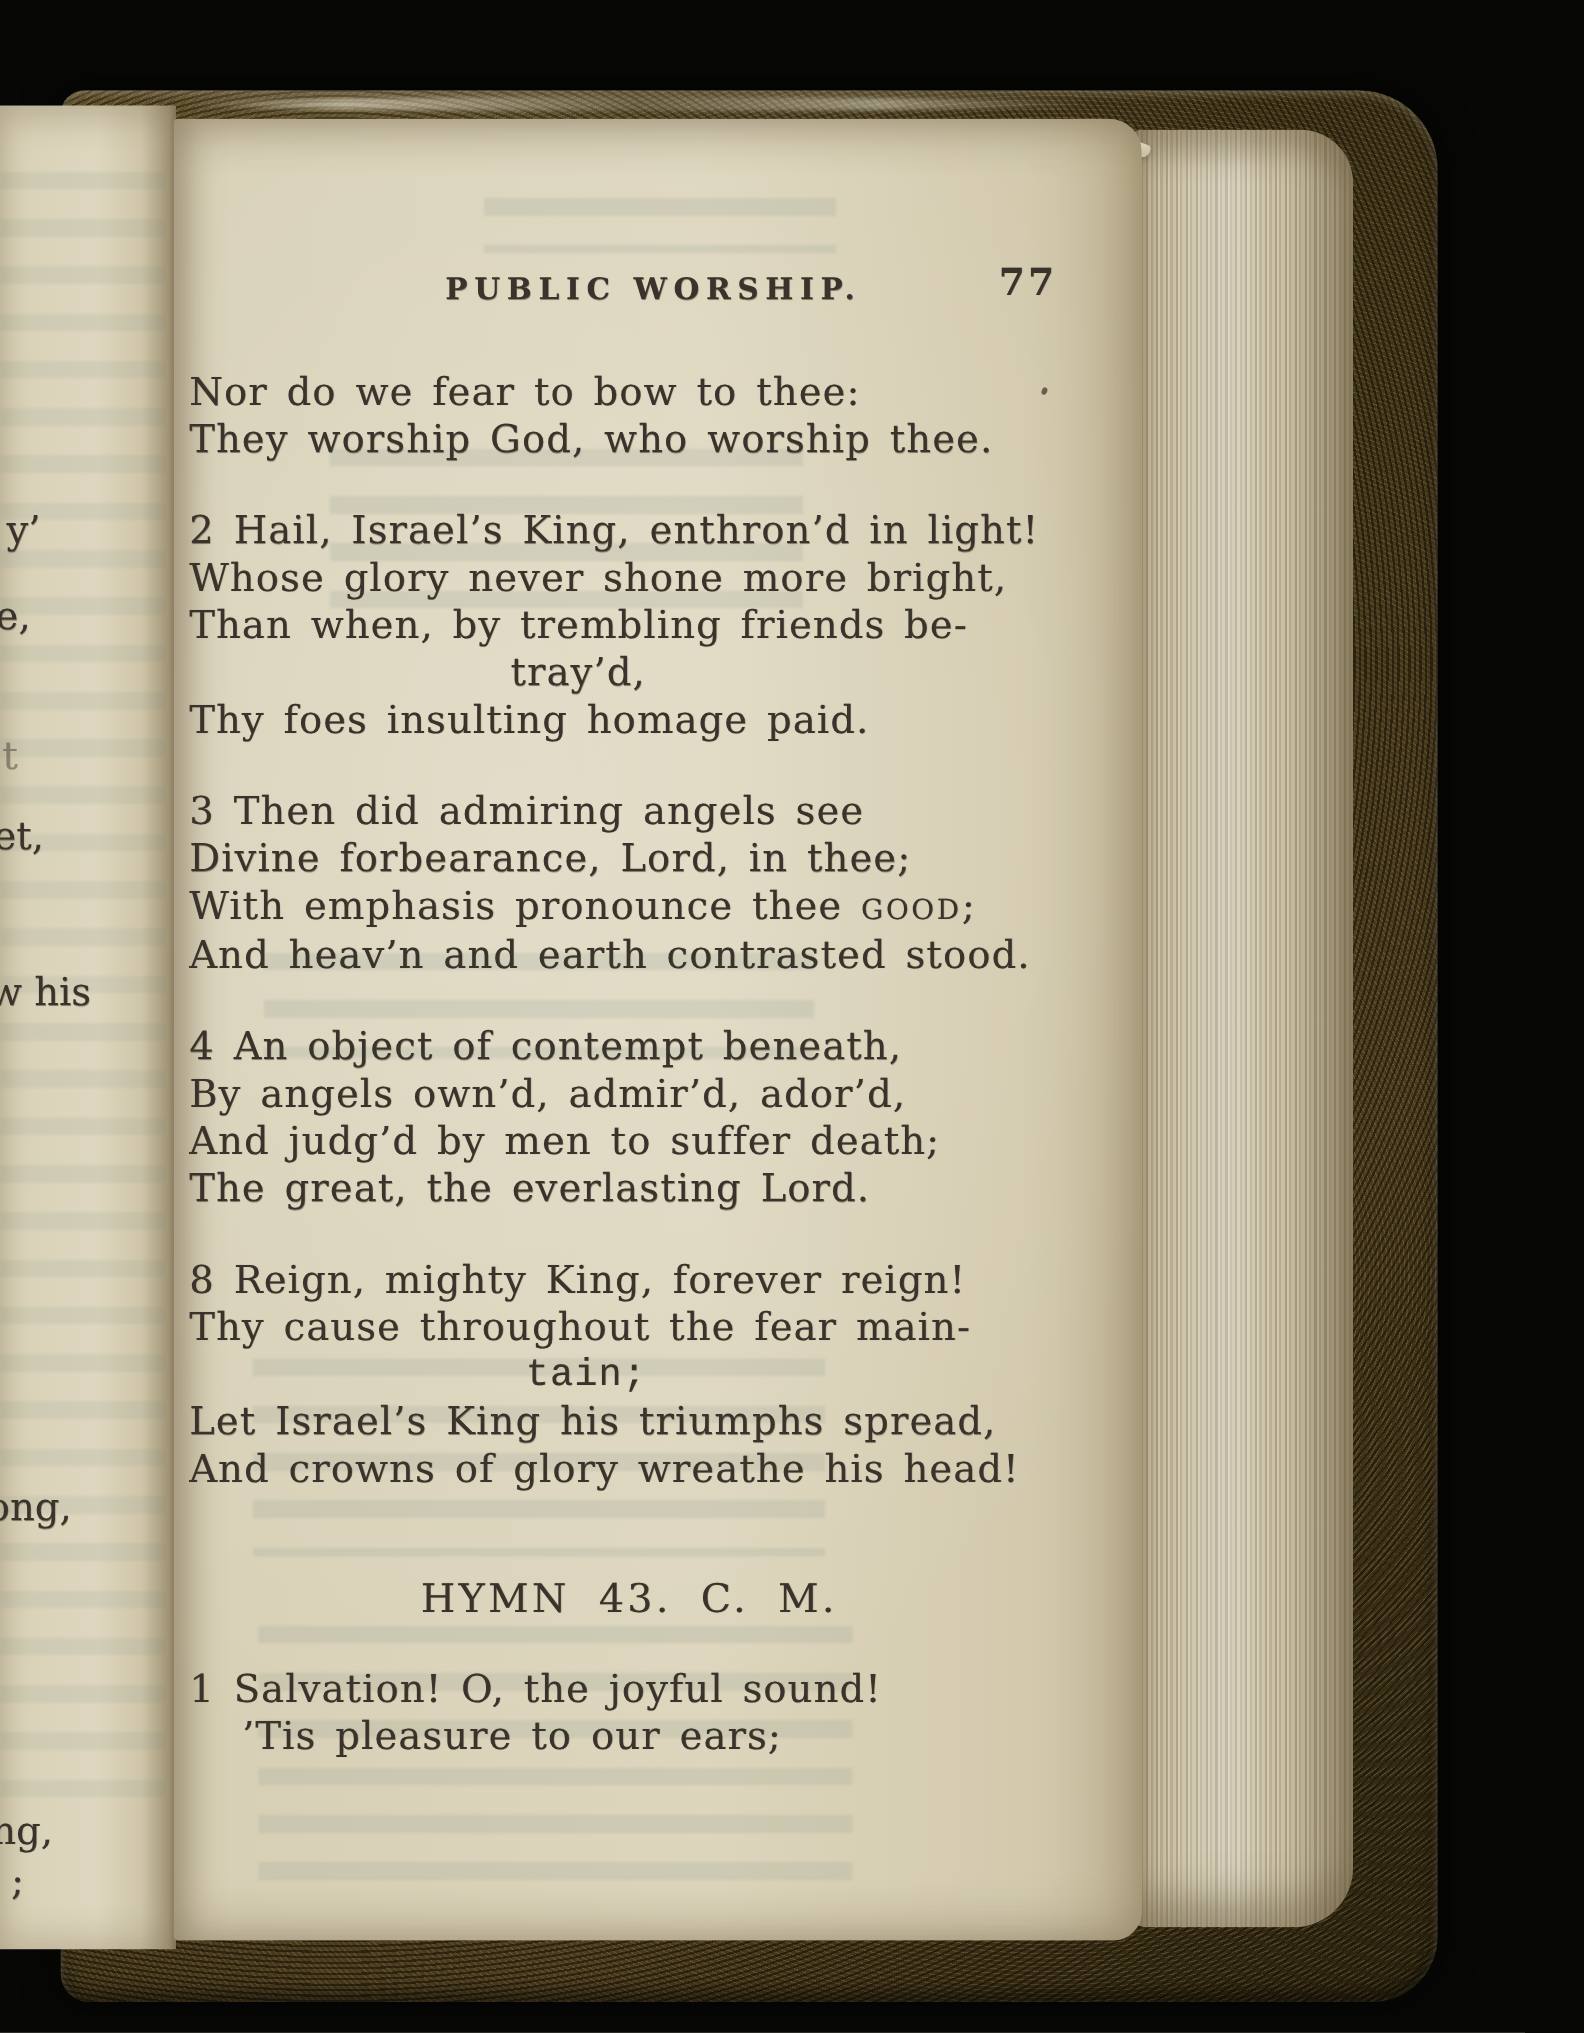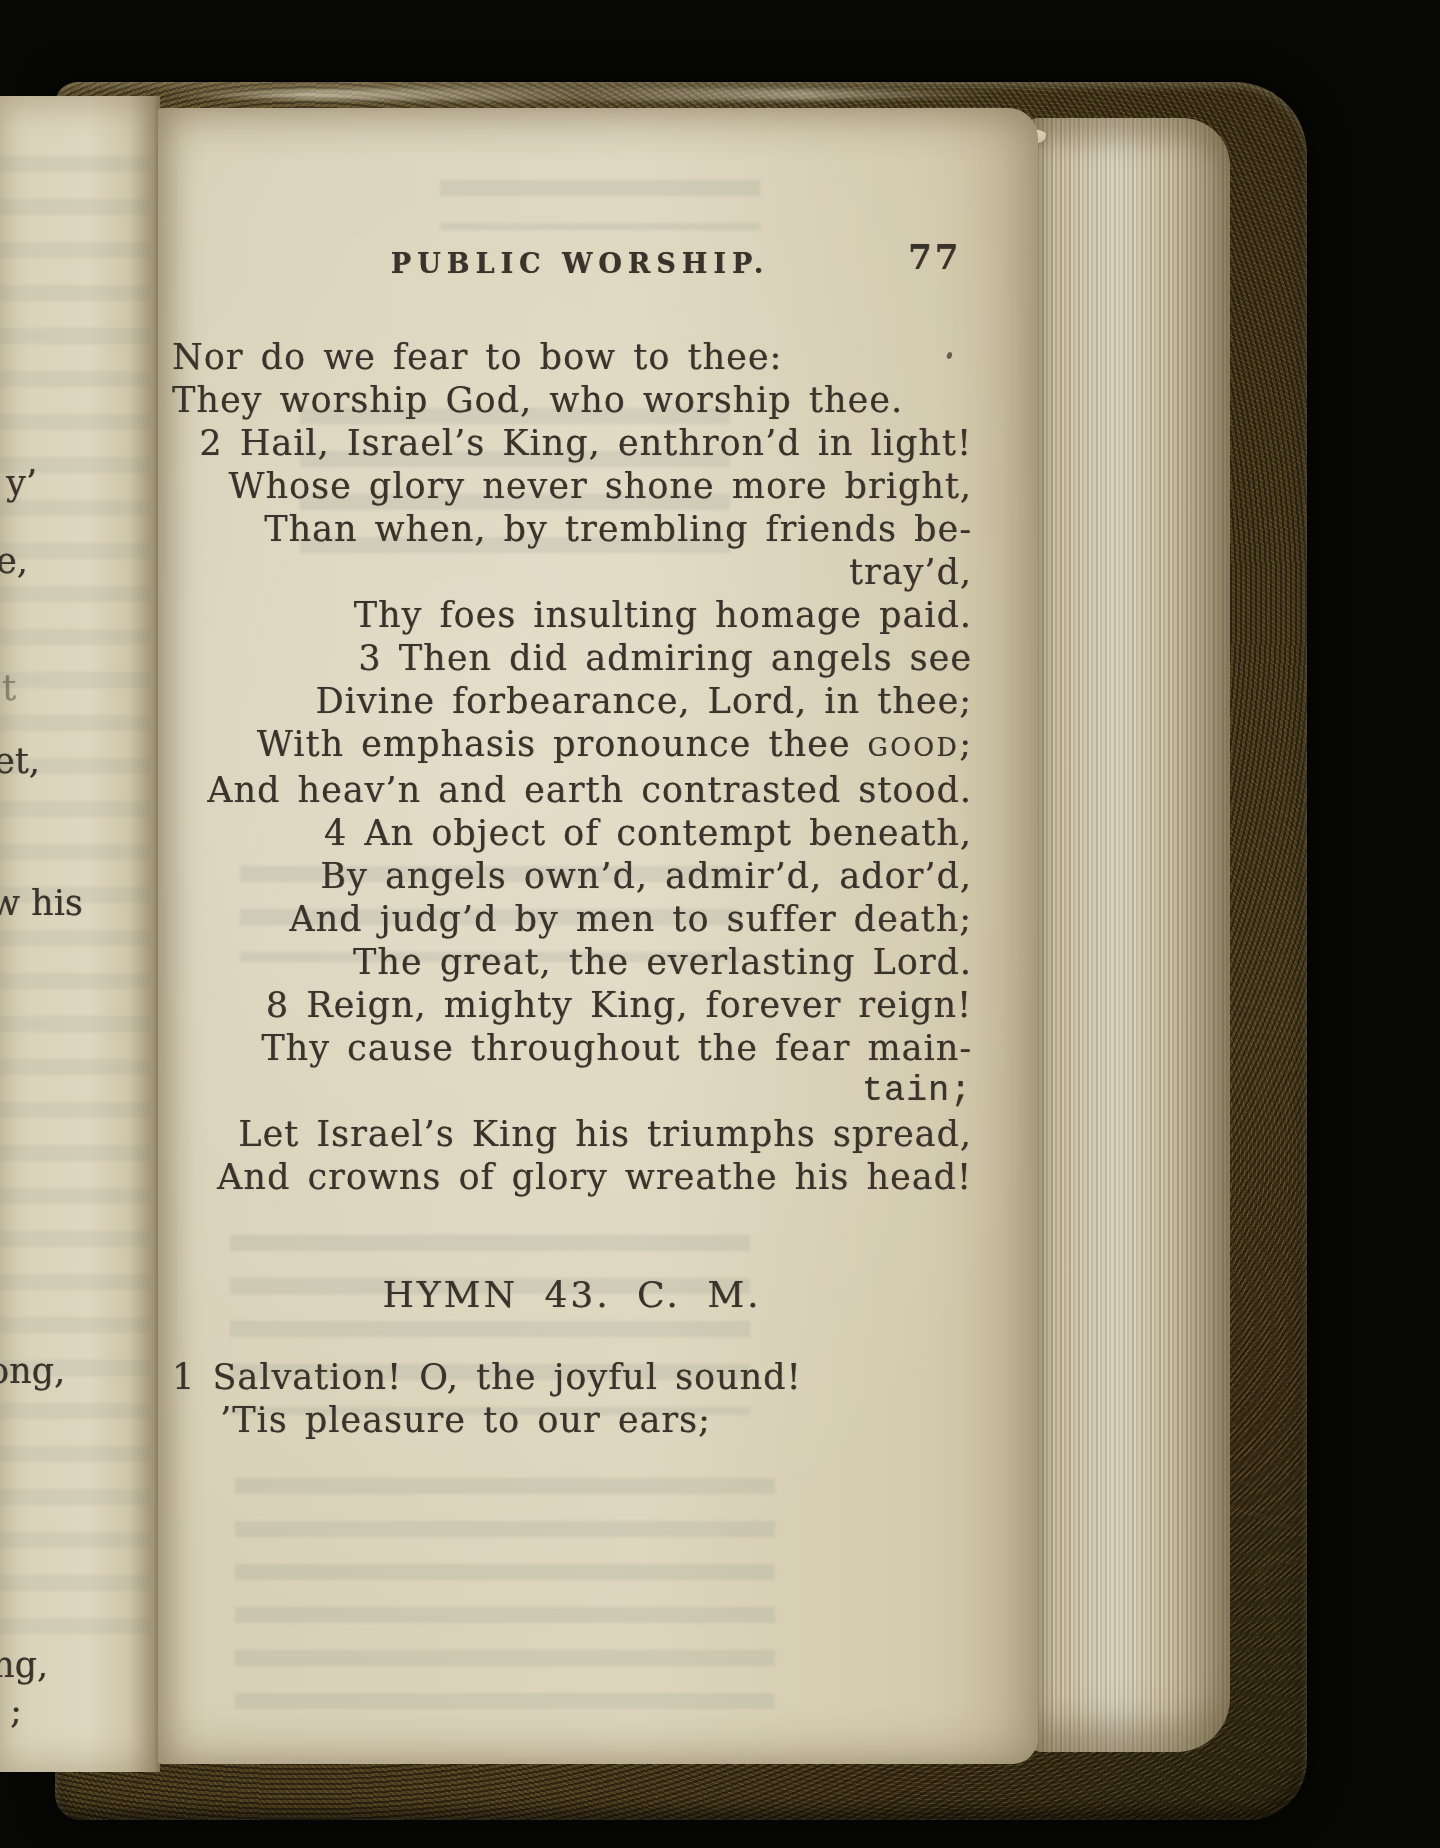--- a/index.html
+++ b/index.html
@@ -66,30 +66,30 @@
   
   .ghost{
     background-image:repeating-linear-gradient(180deg, rgba(108,134,128,.14) 0 16px, rgba(108,134,128,0) 16px 43px);
     filter:blur(1.6px);
   }
   .speck{width:5px;height:7px;border-radius:50%;background:rgba(70,58,45,.75);transform:rotate(20deg);}
 
   
   .ink{color:#3a332b;text-shadow:.4px .4px .7px rgba(58,48,38,.55);}
   .running-head{
-    left:200px;top:250px;width:760px;
+    left:214px;top:250px;width:760px;
     text-align:center;font-size:27px;font-weight:bold;letter-spacing:6px;line-height:1;
   }
   .page-num{left:908px;top:240px;font-size:34px;font-weight:bold;letter-spacing:3px;line-height:1;}
 
   .text-col{
     left:172px;top:336px;width:800px;
     font-size:35px;line-height:43px;letter-spacing:1px;word-spacing:5px;
   }
-  .verse + .verse{text-align:right;}
+  .verse + .verse{margin-top:40px;}
   .line{white-space:nowrap;}
   .indent-deep{padding-left:292px;}
   .indent-mid{padding-left:306px;font-family:Liberation Mono, monospace;}
   .indent-small{padding-left:48px;}
   .sc{font-size:.72em;letter-spacing:2.5px;}
   .hymn-heading{
     margin-top:74px;margin-bottom:40px;
     text-align:center;font-size:36px;letter-spacing:3px;word-spacing:12px;white-space:nowrap;
   }
 

